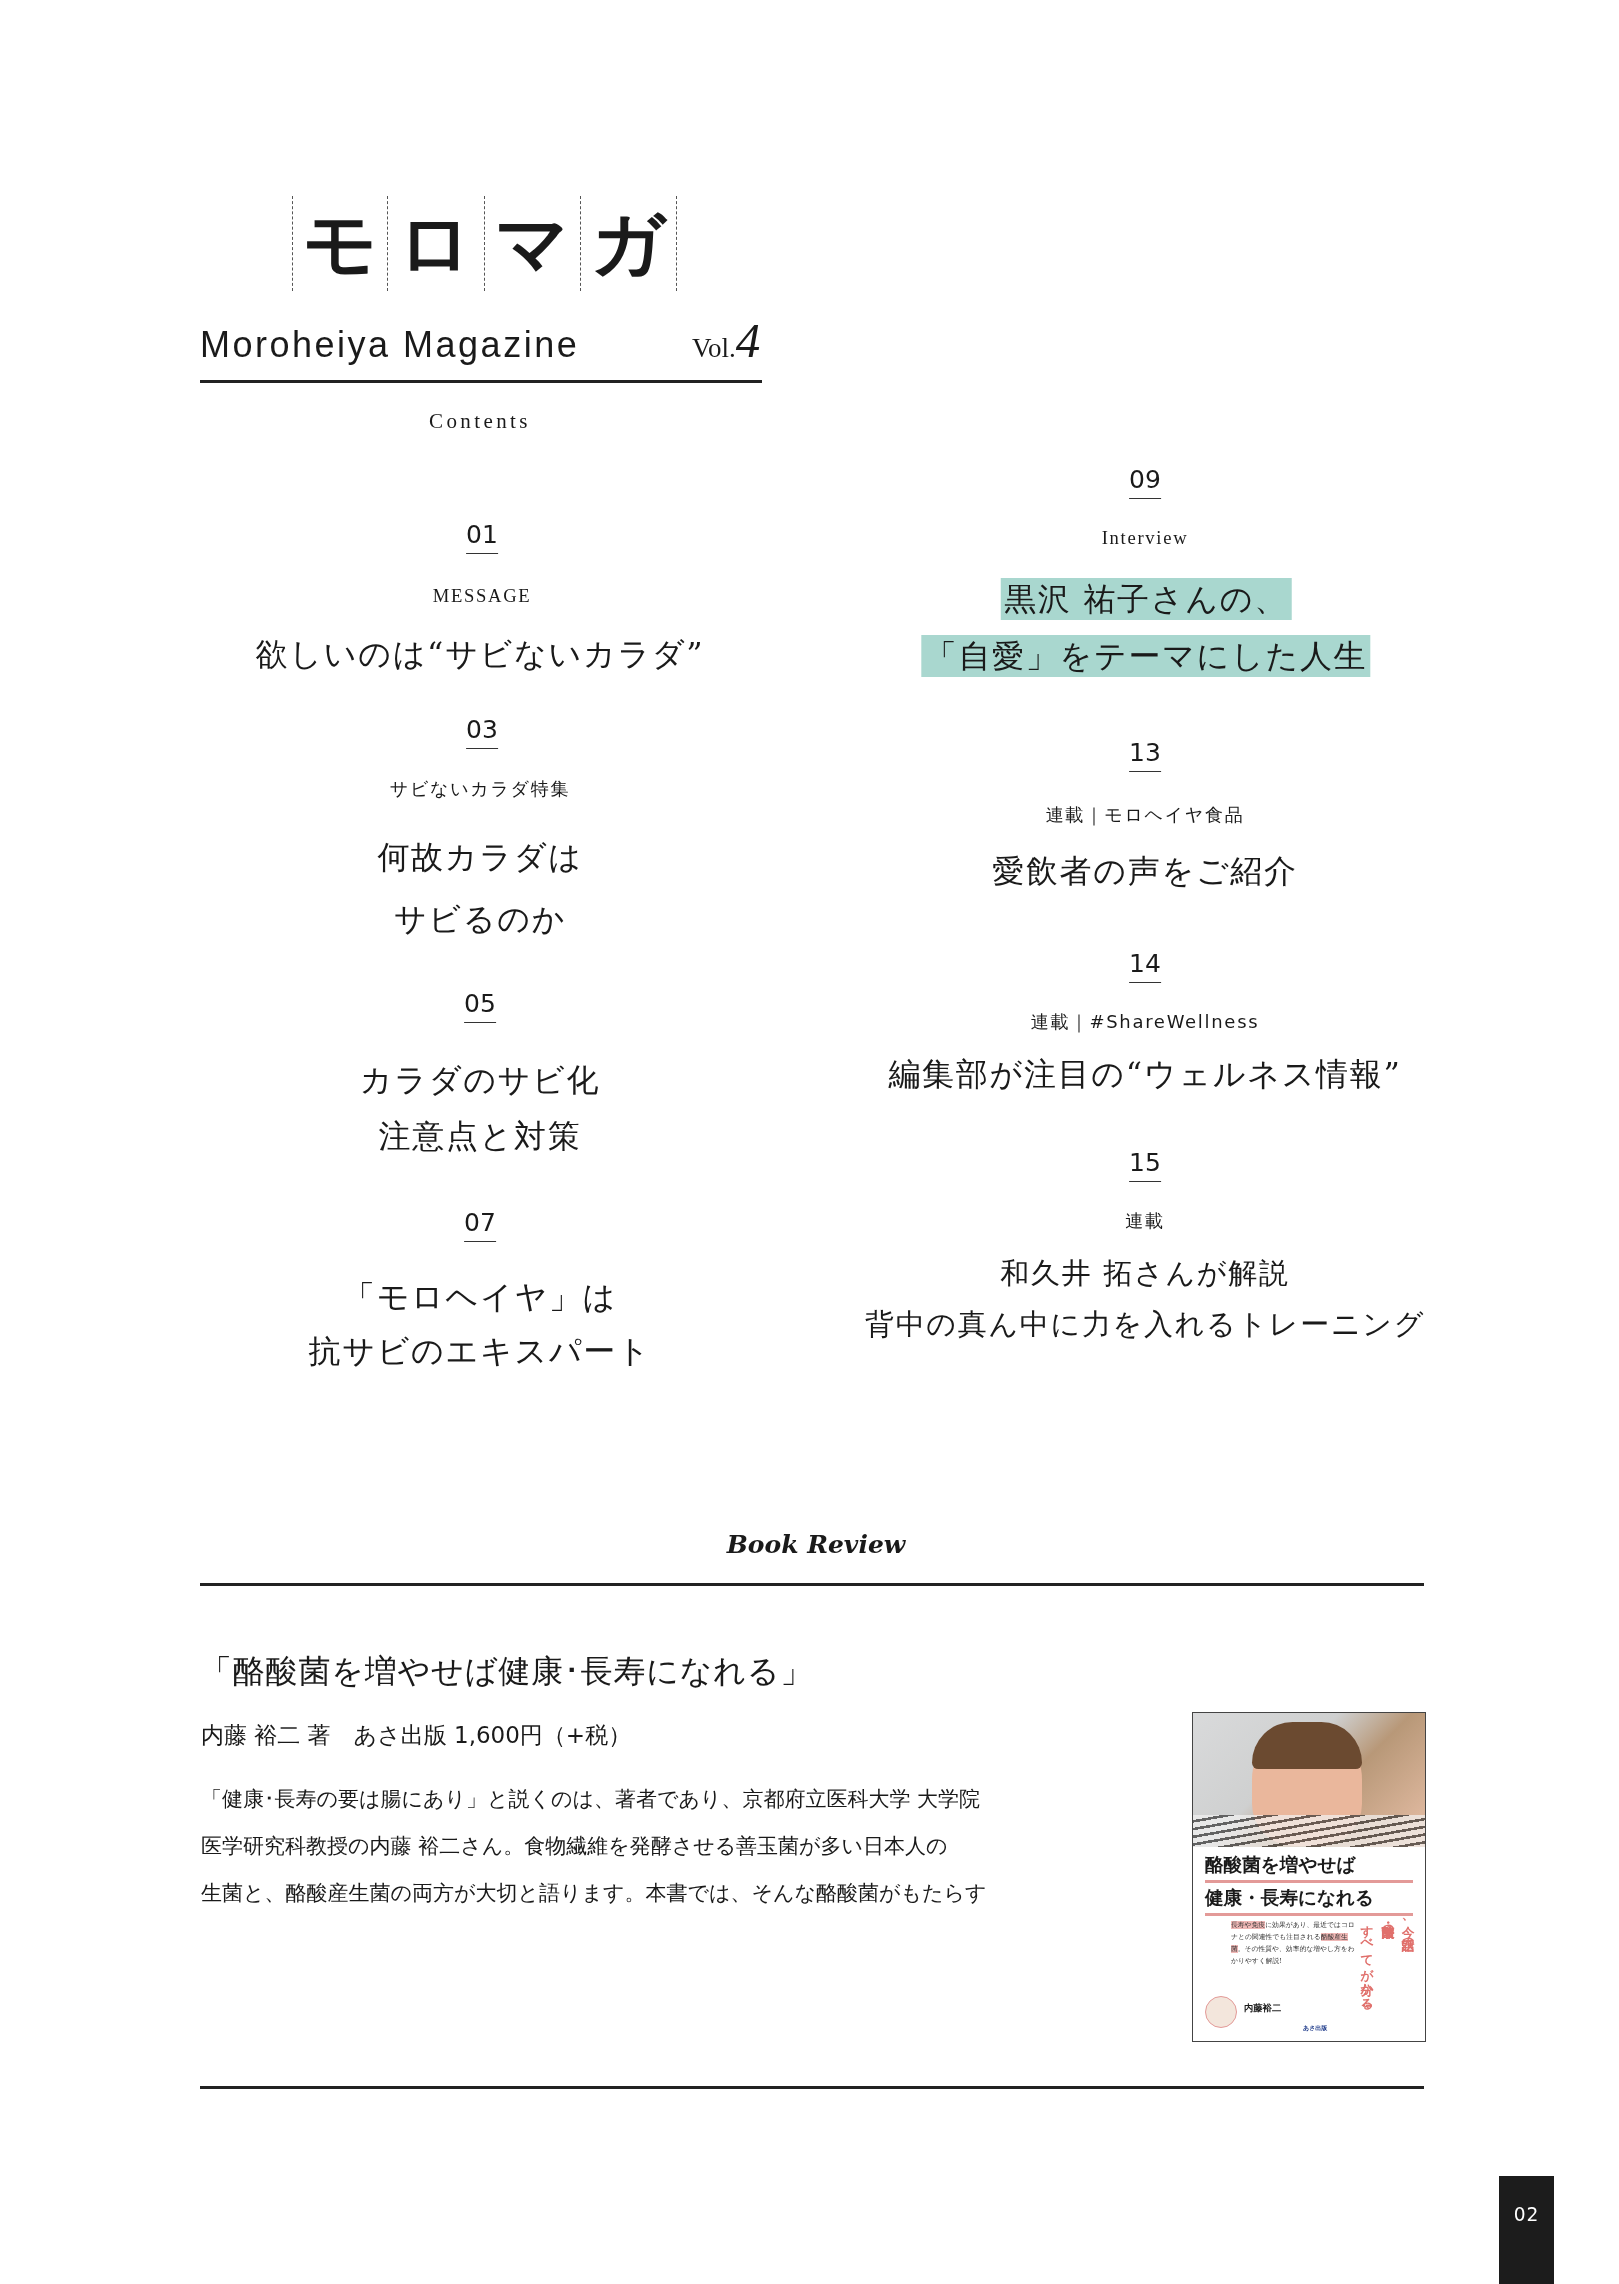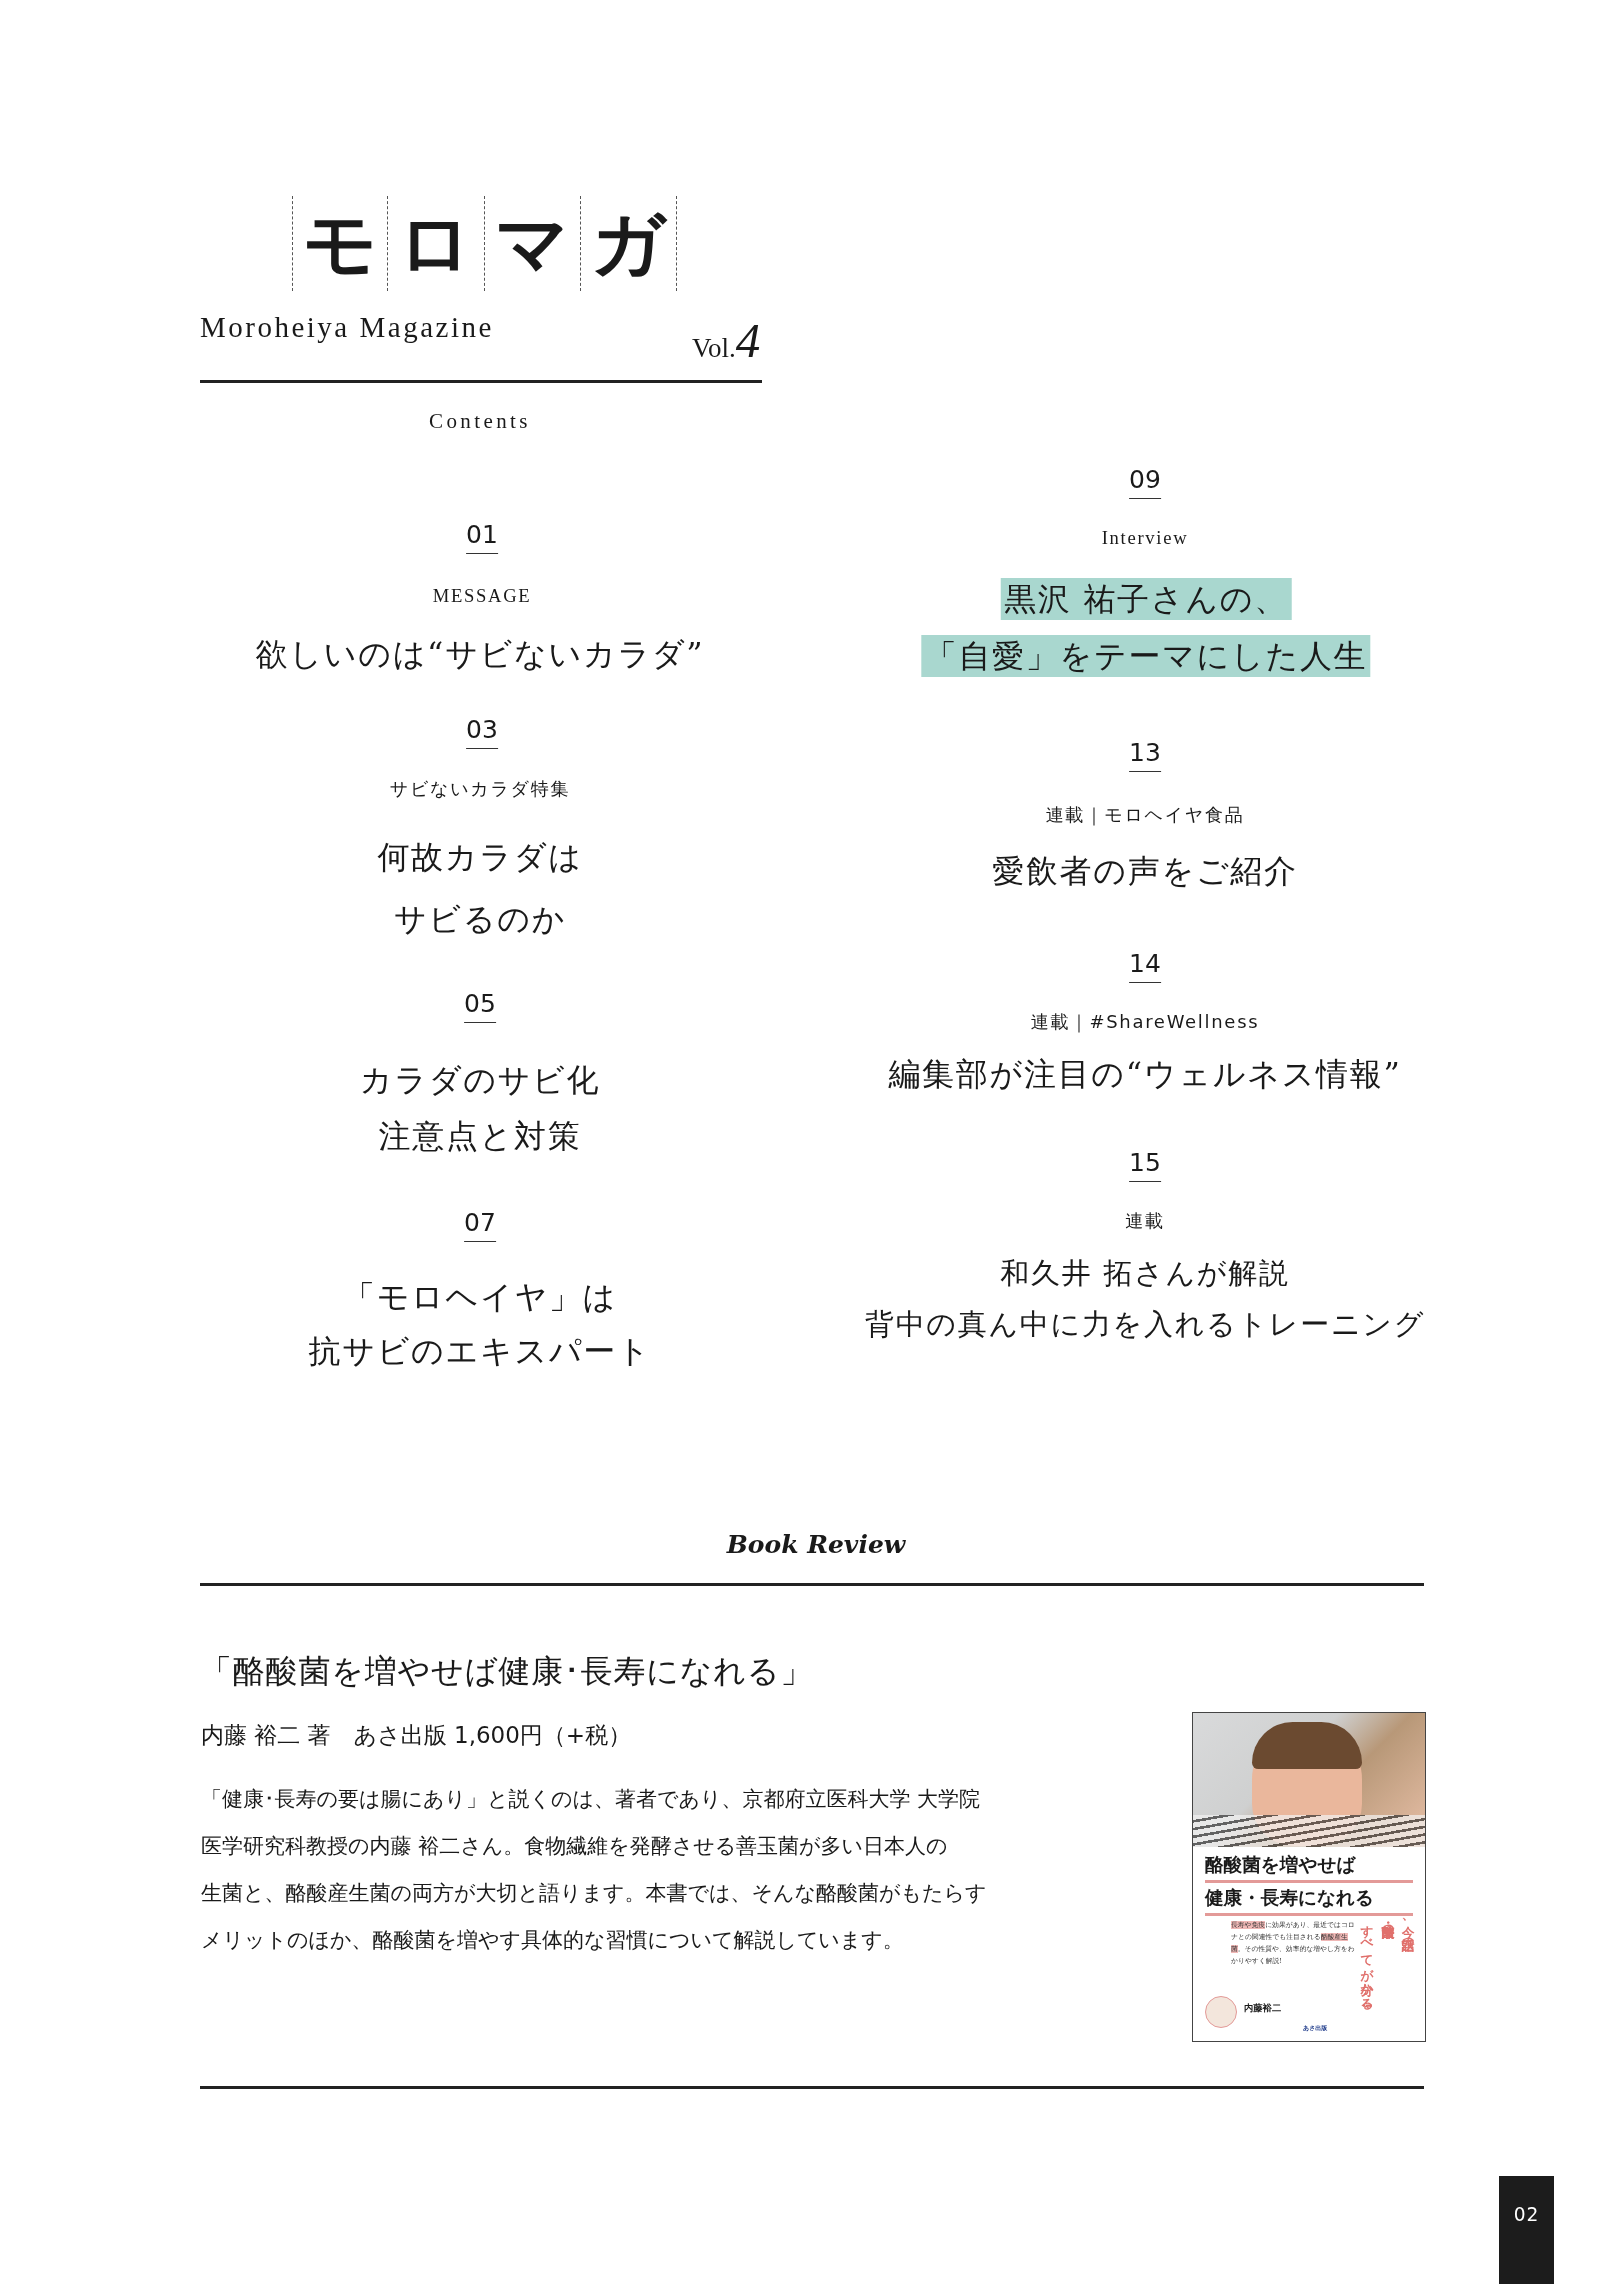--- a/index.html
+++ b/index.html
@@ -2,21 +2,21 @@
 <html style="font-size:13.5px"><head>
 <meta charset="utf-8">
 <style>
   html, body { margin:0; padding:0; }
   body { width:1620px; height:2284px; background:#ffffff; position:relative; overflow:hidden; color:#1a1a1a; font-family:"DejaVu Serif", serif; }
   .abs { position:absolute; }
   .center { transform:translateX(-50%); text-align:center; white-space:nowrap; }
   
   .mast-char { position:absolute; top:201px; width:96px; text-align:center; font-family:"DejaVu Sans", sans-serif; font-weight:bold; font-size:73px; line-height:85px; color:#1a1a1a; }
   .dash { position:absolute; top:196px; height:95px; width:0; border-left:1.7px dashed #555; }
-  .mag-name { left:200px; top:308px; font-family:Liberation Serif, serif; font-size:29px; letter-spacing:2.5px; line-height:39px; }
+  .mag-name { left:200px; top:325px; font-family:Liberation Sans, sans-serif; font-size:36px; letter-spacing:2.5px; line-height:39px; }
   .vol { left:692px; top:315px; font-family:"Liberation Serif", serif; line-height:51px; }
   .vol .v { font-size:27px; letter-spacing:0px; }
   .vol .n { font-size:49px; font-style:italic; }
   .rule { position:absolute; height:2.5px; background:#222; }
   .contents-label { left:480px; top:404px; font-family:"Liberation Serif", serif; font-size:21px; letter-spacing:3.4px; line-height:34px; }
   
   .num { font-family:"DejaVu Sans", sans-serif; font-size:25px; line-height:29px; padding-bottom:4.2px; border-bottom:1.7px solid #333; transform:translateX(-50%); position:absolute; }
   .cat { font-family:"Liberation Serif", serif; font-size:18.6px; letter-spacing:1.7px; line-height:24px; }
   .cat-jp { font-family:"DejaVu Sans", sans-serif; font-size:18px; letter-spacing:1.7px; line-height:24px; }
   .head { font-family:"DejaVu Serif", serif; font-size:32px; line-height:41px; letter-spacing:1.7px; }
@@ -127,21 +127,20 @@
   <div class="abs center br-label">Book Review</div>
   <div class="rule" style="left:200px; top:1583px; width:1224px;"></div>
 
   <div class="abs book-title">「酪酸菌を増やせば健康･長寿になれる」</div>
   <div class="abs byline">内藤 裕二 著　あさ出版 1,600円（+税）</div>
 
   <div class="abs body-text">
     <div>「健康･長寿の要は腸にあり」と説くのは、著者であり、京都府立医科大学 大学院</div>
     <div>医学研究科教授の内藤 裕二さん。食物繊維を発酵させる善玉菌が多い日本人の</div>
     <div>生菌と、酪酸産生菌の両方が大切と語ります。本書では、そんな酪酸菌がもたらす</div>
-    <div>メリットのほか、酪酸菌を増やす具体的な習慣について解説しています。</div>
   </div>
 
   <div class="abs cover">
     <div class="cover-photo"></div>
     <div class="cover-face"></div>
     <div class="cover-hair"></div>
     <div class="cover-stripe"></div>
     <div class="cover-t1">酪酸菌を増やせば</div>
     <div class="cover-line" style="top:167px;"></div>
     <div class="cover-t2">健康・長寿になれる</div>

